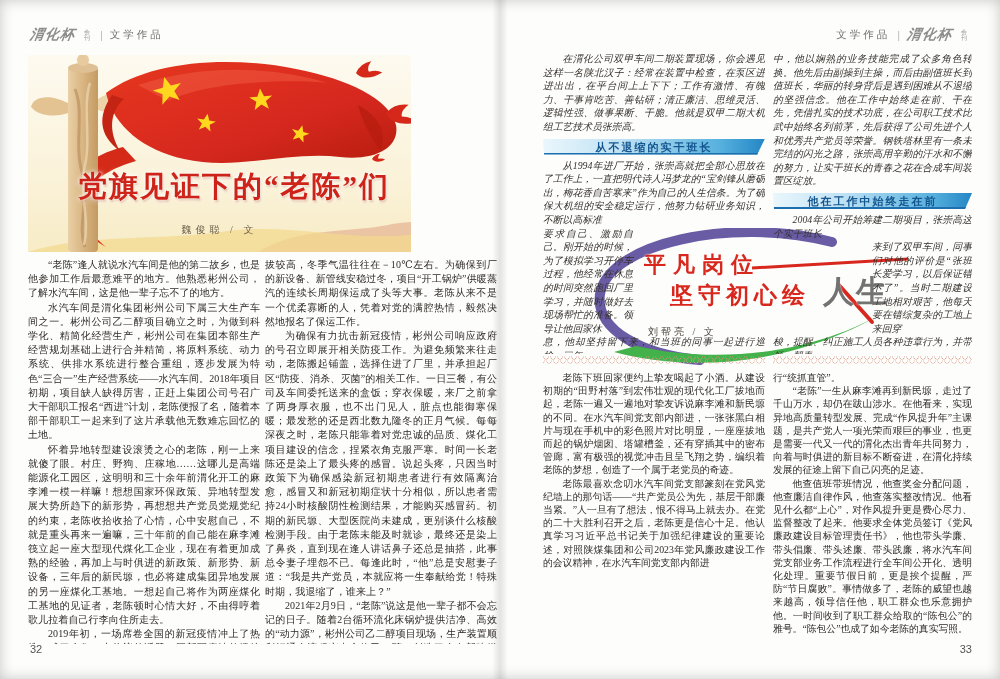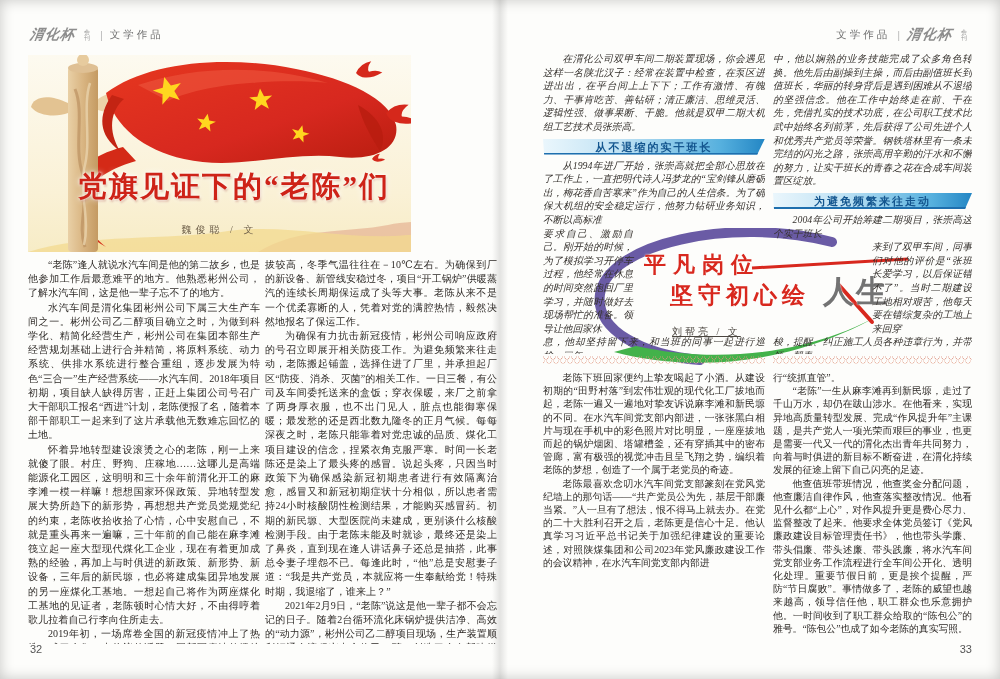--- a/index.html
+++ b/index.html
@@ -60,21 +60,21 @@
   .a1cont{top:371px;height:264px;font-size:9.8px;line-height:13.2px;color:#2e2a27;}
   .a1c1{left:43px;width:222px;}
   .a1c2{left:273px;width:199px;}
 
   
   .feature{position:absolute;left:80px;top:228px;width:330px;height:140px;pointer-events:none;}
   .feature svg{position:absolute;left:0;top:0;}
   .ft-l1{position:absolute;left:64px;top:22px;font-weight:bold;font-size:22px;letter-spacing:7px;color:#d8281e;white-space:nowrap;text-shadow:0 0 2px #fff;}
   .ft-l2a{position:absolute;left:90px;top:52px;font-weight:bold;font-size:23px;letter-spacing:5px;color:#d8281e;white-space:nowrap;text-shadow:0 0 2px #fff;}
   .ft-l2b{position:absolute;left:243px;top:43px;font-weight:bold;font-size:31px;letter-spacing:2px;color:#737373;white-space:nowrap;text-shadow:0 0 2px #fff;}
-  .ft-author{position:absolute;left:92px;top:97px;font-size:10px;color:#4a453f;letter-spacing:3px;text-decoration:underline;}
+  .ft-author{position:absolute;left:68px;top:97px;font-size:10px;color:#4a453f;letter-spacing:3px;}
 </style>
 </head>
 <body>
 
 <div class="spread">
 
   <div class="page page-left">
 
     <div class="runhead runhead-left">
       <span class="logo-script">渭化杯</span>
@@ -186,21 +186,21 @@
       <p>在渭化公司双甲车间二期装置现场，你会遇见这样一名陕北汉子：经常在装置中检查，在泵区进进出出，在平台间上上下下；工作有激情、有魄力、干事肯吃苦、善钻研；清正廉洁、思维灵活、逻辑性强、做事果断、干脆。他就是双甲二期大机组工艺技术员张崇高。</p>
       <div class="inset">从不退缩的实干班长</div>
       <p>从1994年进厂开始，张崇高就把全部心思放在了工作上，一直把明代诗人冯梦龙的“宝剑锋从磨砺出，梅花香自苦寒来”作为自己的人生信条。为了确保大机组的安全稳定运行，他努力钻研业务知识，不断以高标准</p>
       <div class="narrow-left">
         <p class="cont">要求自己、激励自己。刚开始的时候，为了模拟学习开停车过程，他经常在休息的时间突然跑回厂里学习，并随时做好去现场帮忙的准备。领导让他回家休</p>
       </div>
       <p class="cont">息，他却坚持留下来，和当班的同事一起进行巡检。三年</p>
     </div>
     <div class="col a2 a2c2">
       <p class="cont">中，他以娴熟的业务技能完成了众多角色转换。他先后由副操到主操，而后由副值班长到值班长，华丽的转身背后是遇到困难从不退缩的坚强信念。他在工作中始终走在前、干在先，凭借扎实的技术功底，在公司职工技术比武中始终名列前茅，先后获得了公司先进个人和优秀共产党员等荣誉。钢铁塔林里有一条未完结的闪光之路，张崇高用辛勤的汗水和不懈的努力，让实干班长的青春之花在合成车间装置区绽放。</p>
-      <div class="inset">为避免频繁来往走动</div>
+      <div class="inset">他在工作中始终走在前</div>
       <p>2004年公司开始筹建二期项目，张崇高这个实干班长</p>
       <div class="narrow-right">
         <p class="cont">来到了双甲车间，同事们对他的评价是“张班长爱学习，以后保证错不了”。当时二期建设工地相对艰苦，他每天要在错综复杂的工地上来回穿</p>
       </div>
       <p class="cont">梭，提醒、纠正施工人员各种违章行为，并带领一帮青</p>
     </div>
 
     <div class="wave wave1"></div>
     <div class="wave wave2"></div>
 

